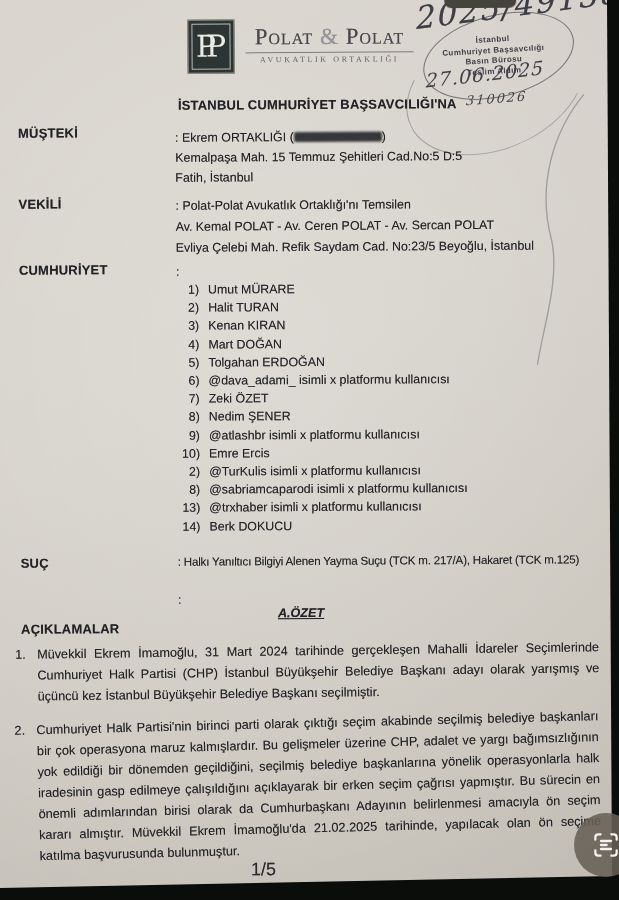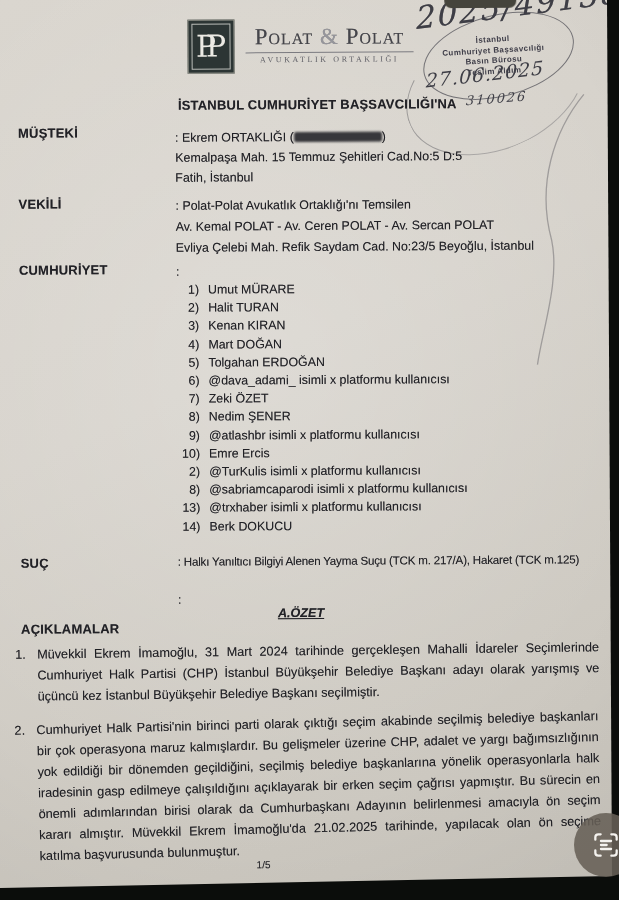--- a/index.html
+++ b/index.html
@@ -49,21 +49,21 @@
   .srow{display:flex;}
   .sno{width:30px;text-align:right;flex:0 0 30px;}
   .snm{margin-left:9px;white-space:nowrap;}
   .suc-val{position:absolute;left:177px;top:554px;font-size:11.6px;letter-spacing:-.2px;white-space:nowrap;}
   .ozet{position:absolute;left:240px;top:606px;width:120px;text-align:center;font-weight:bold;font-size:12.6px;text-decoration:underline;font-style:italic;}
   .paras{position:absolute;left:14px;top:641px;width:584px;}
   .para{position:relative;padding-left:22px;text-align:justify;font-size:12.7px;line-height:21px;color:#1e1e23;margin:0 0 15px 0;}
   .para .pno{position:absolute;left:0;top:0;}
   .para.tilt1{transform:rotate(-0.4deg);}
   .para.tilt2{transform:rotate(-1.1deg);transform-origin:left center;}
-  .page-no{position:absolute;left:231px;top:859px;width:60px;text-align:center;font-size:10px;color:#2a2a2e;}
+  .page-no{position:absolute;left:231px;top:859px;width:60px;text-align:center;font-size:18px;color:#2a2a2e;}
 
   
   .livetext{position:absolute;left:574px;top:813px;width:64px;height:64px;border-radius:50%;
     background:rgba(102,96,87,.88);display:flex;align-items:center;justify-content:center;border:none;padding:0;cursor:pointer;}
 </style>
 </head>
 <body>
 
 <div class="frame">
   <div class="paper">

